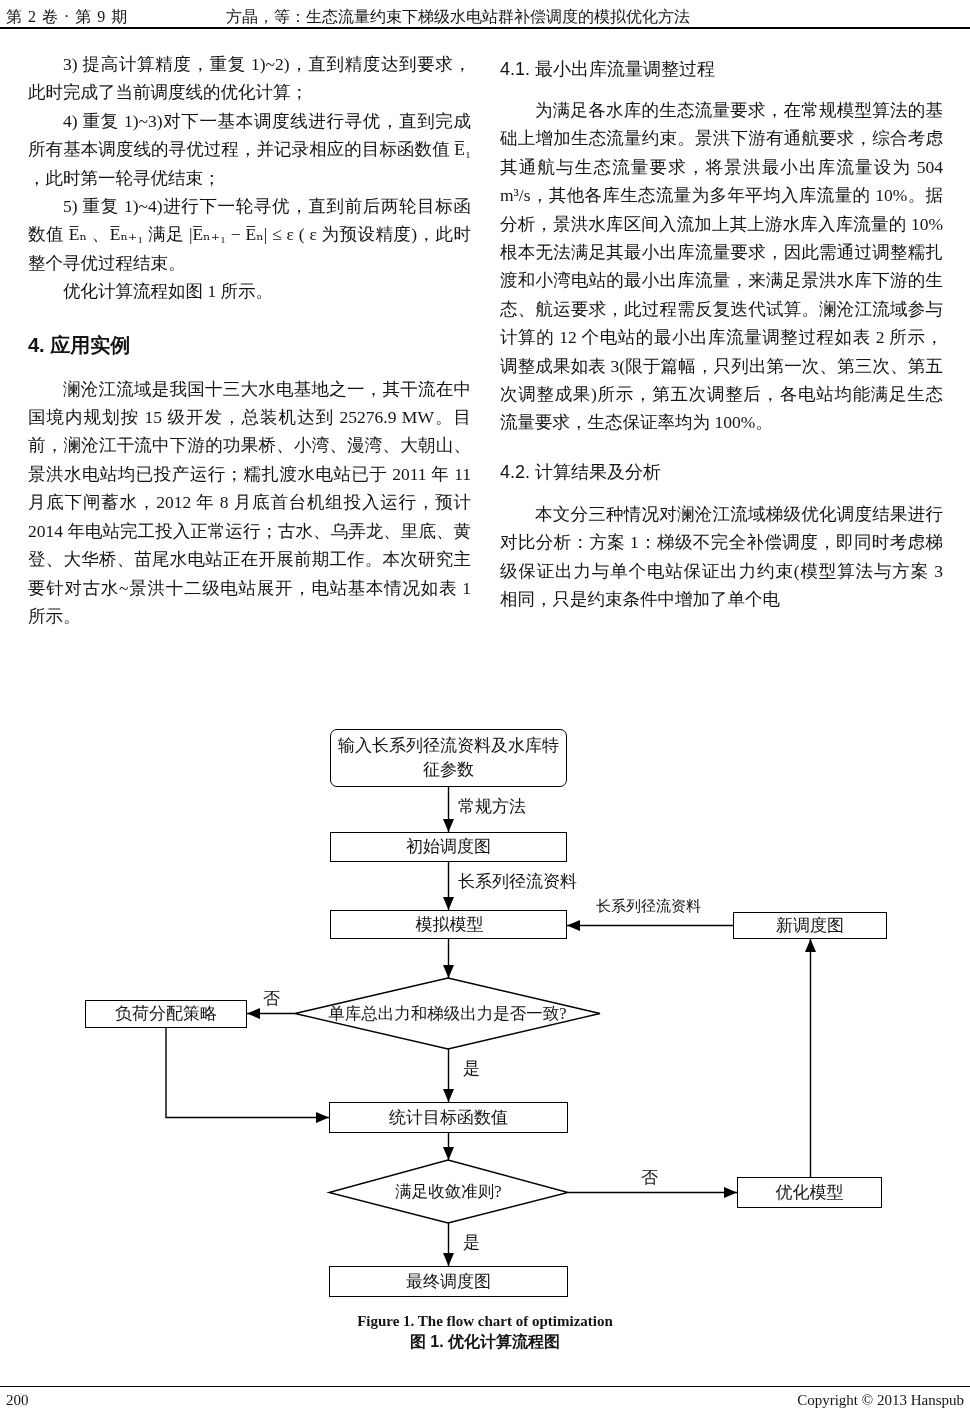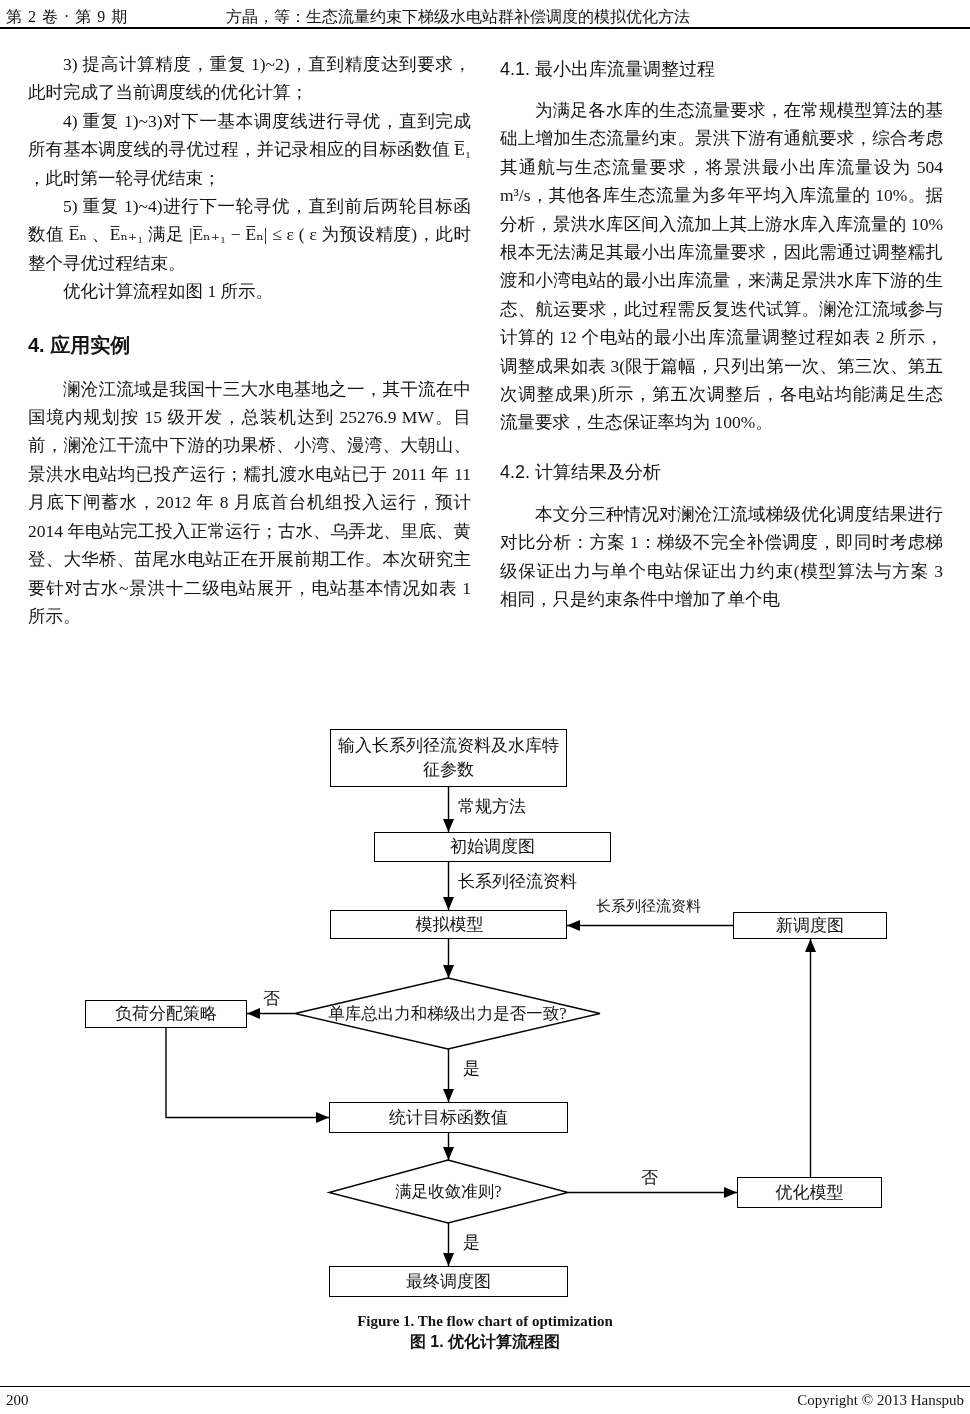--- a/index.html
+++ b/index.html
@@ -26,22 +26,22 @@
              font-weight:bold; font-size:20px; line-height:30px; }
   .h-sub   { margin:6px 0 14px 0; font-family:"Liberation Sans","DejaVu Sans",sans-serif;
              font-weight:normal; font-size:18px; line-height:26px; }
   .h-sub2  { margin:22px 0 15px 0; }
   
   .flow { position:absolute; left:0; top:725px; width:970px; height:660px; }
   .flow svg { position:absolute; left:0; top:0; }
   .fbox { position:absolute; box-sizing:border-box; border:1.5px solid #000; background:#fff;
           display:flex; align-items:center; justify-content:center; text-align:center;
           font-size:17px; line-height:24px; padding:0 6px; }
-  .b-input   { left:330px; top:4px;   width:237px; height:58px; }
-  .b-initial { left:330px; top:107px; width:237px; height:30px;margin-left:44px; }
+  .b-input   { left:330px; top:4px;   width:237px; height:58px;border-radius:7px; }
+  .b-initial { left:330px; top:107px; width:237px; height:30px; }
   .b-sim     { left:330px; top:185px; width:237px; height:29px;padding-left:8px; }
   .b-new     { left:733px; top:187px; width:154px; height:27px; }
   .b-load    { left:85px;  top:275px; width:162px; height:28px; }
   .b-stat    { left:329px; top:377px; width:239px; height:31px; }
   .b-opt     { left:737px; top:452px; width:145px; height:31px; }
   .b-final   { left:329px; top:541px; width:239px; height:31px; }
   .dlabel { position:absolute; display:flex; align-items:center; justify-content:center;
             text-align:center; font-size:16.5px; }
   .d1-label { left:295px; top:253px; width:305px; height:71px; }
   .d2-label { left:329px; top:435px; width:239px; height:63px; }

